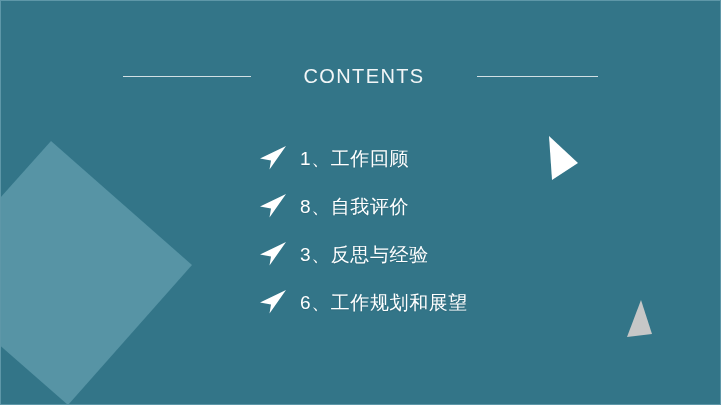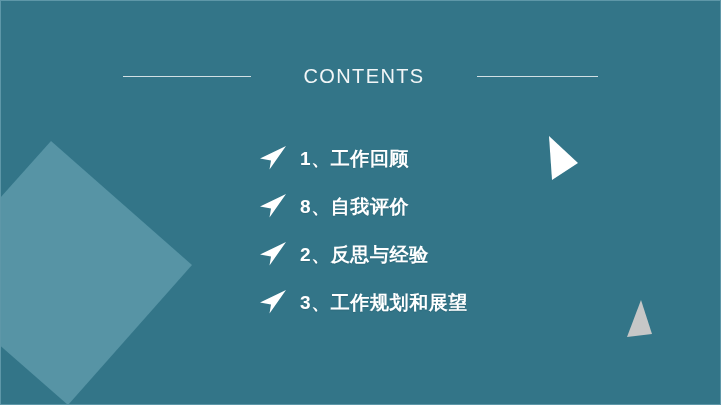--- a/index.html
+++ b/index.html
@@ -94,21 +94,21 @@
   .item-icon {
     width: 30px;
     height: 26px;
     flex: 0 0 30px;
     display: block;
     margin-right: 12px;
   }
   .item-label {
     color: #ffffff;
     font-size: 19px;
-    font-weight: bold;
+    font-weight: normal;
     letter-spacing: .6px;
     white-space: nowrap;
     line-height: 1;
     text-shadow: 0 1px 1px rgba(0,0,0,.10);
   }
 </style>
 </head>
 <body>
 
 <div id="slide">
@@ -141,26 +141,26 @@
       <svg class="item-icon" viewBox="0 0 30 26" xmlns="http://www.w3.org/2000/svg">
         <polygon points="28,1 2,13.5 13,15.5 11.5,24.5" fill="#ffffff"></polygon>
       </svg>
       <span class="item-label">8、自我评价</span>
     </div>
 
     <div class="contents-item">
       <svg class="item-icon" viewBox="0 0 30 26" xmlns="http://www.w3.org/2000/svg">
         <polygon points="28,1 2,13.5 13,15.5 11.5,24.5" fill="#ffffff"></polygon>
       </svg>
-      <span class="item-label">2、反思与经验</span>
+      <span class="item-label">3、反思与经验</span>
     </div>
 
     <div class="contents-item">
       <svg class="item-icon" viewBox="0 0 30 26" xmlns="http://www.w3.org/2000/svg">
         <polygon points="28,1 2,13.5 13,15.5 11.5,24.5" fill="#ffffff"></polygon>
       </svg>
-      <span class="item-label">3、工作规划和展望</span>
+      <span class="item-label">6、工作规划和展望</span>
     </div>
 
   </div>
 
   <div id="slide-border"></div>
 </div>
 
 </body></html>

